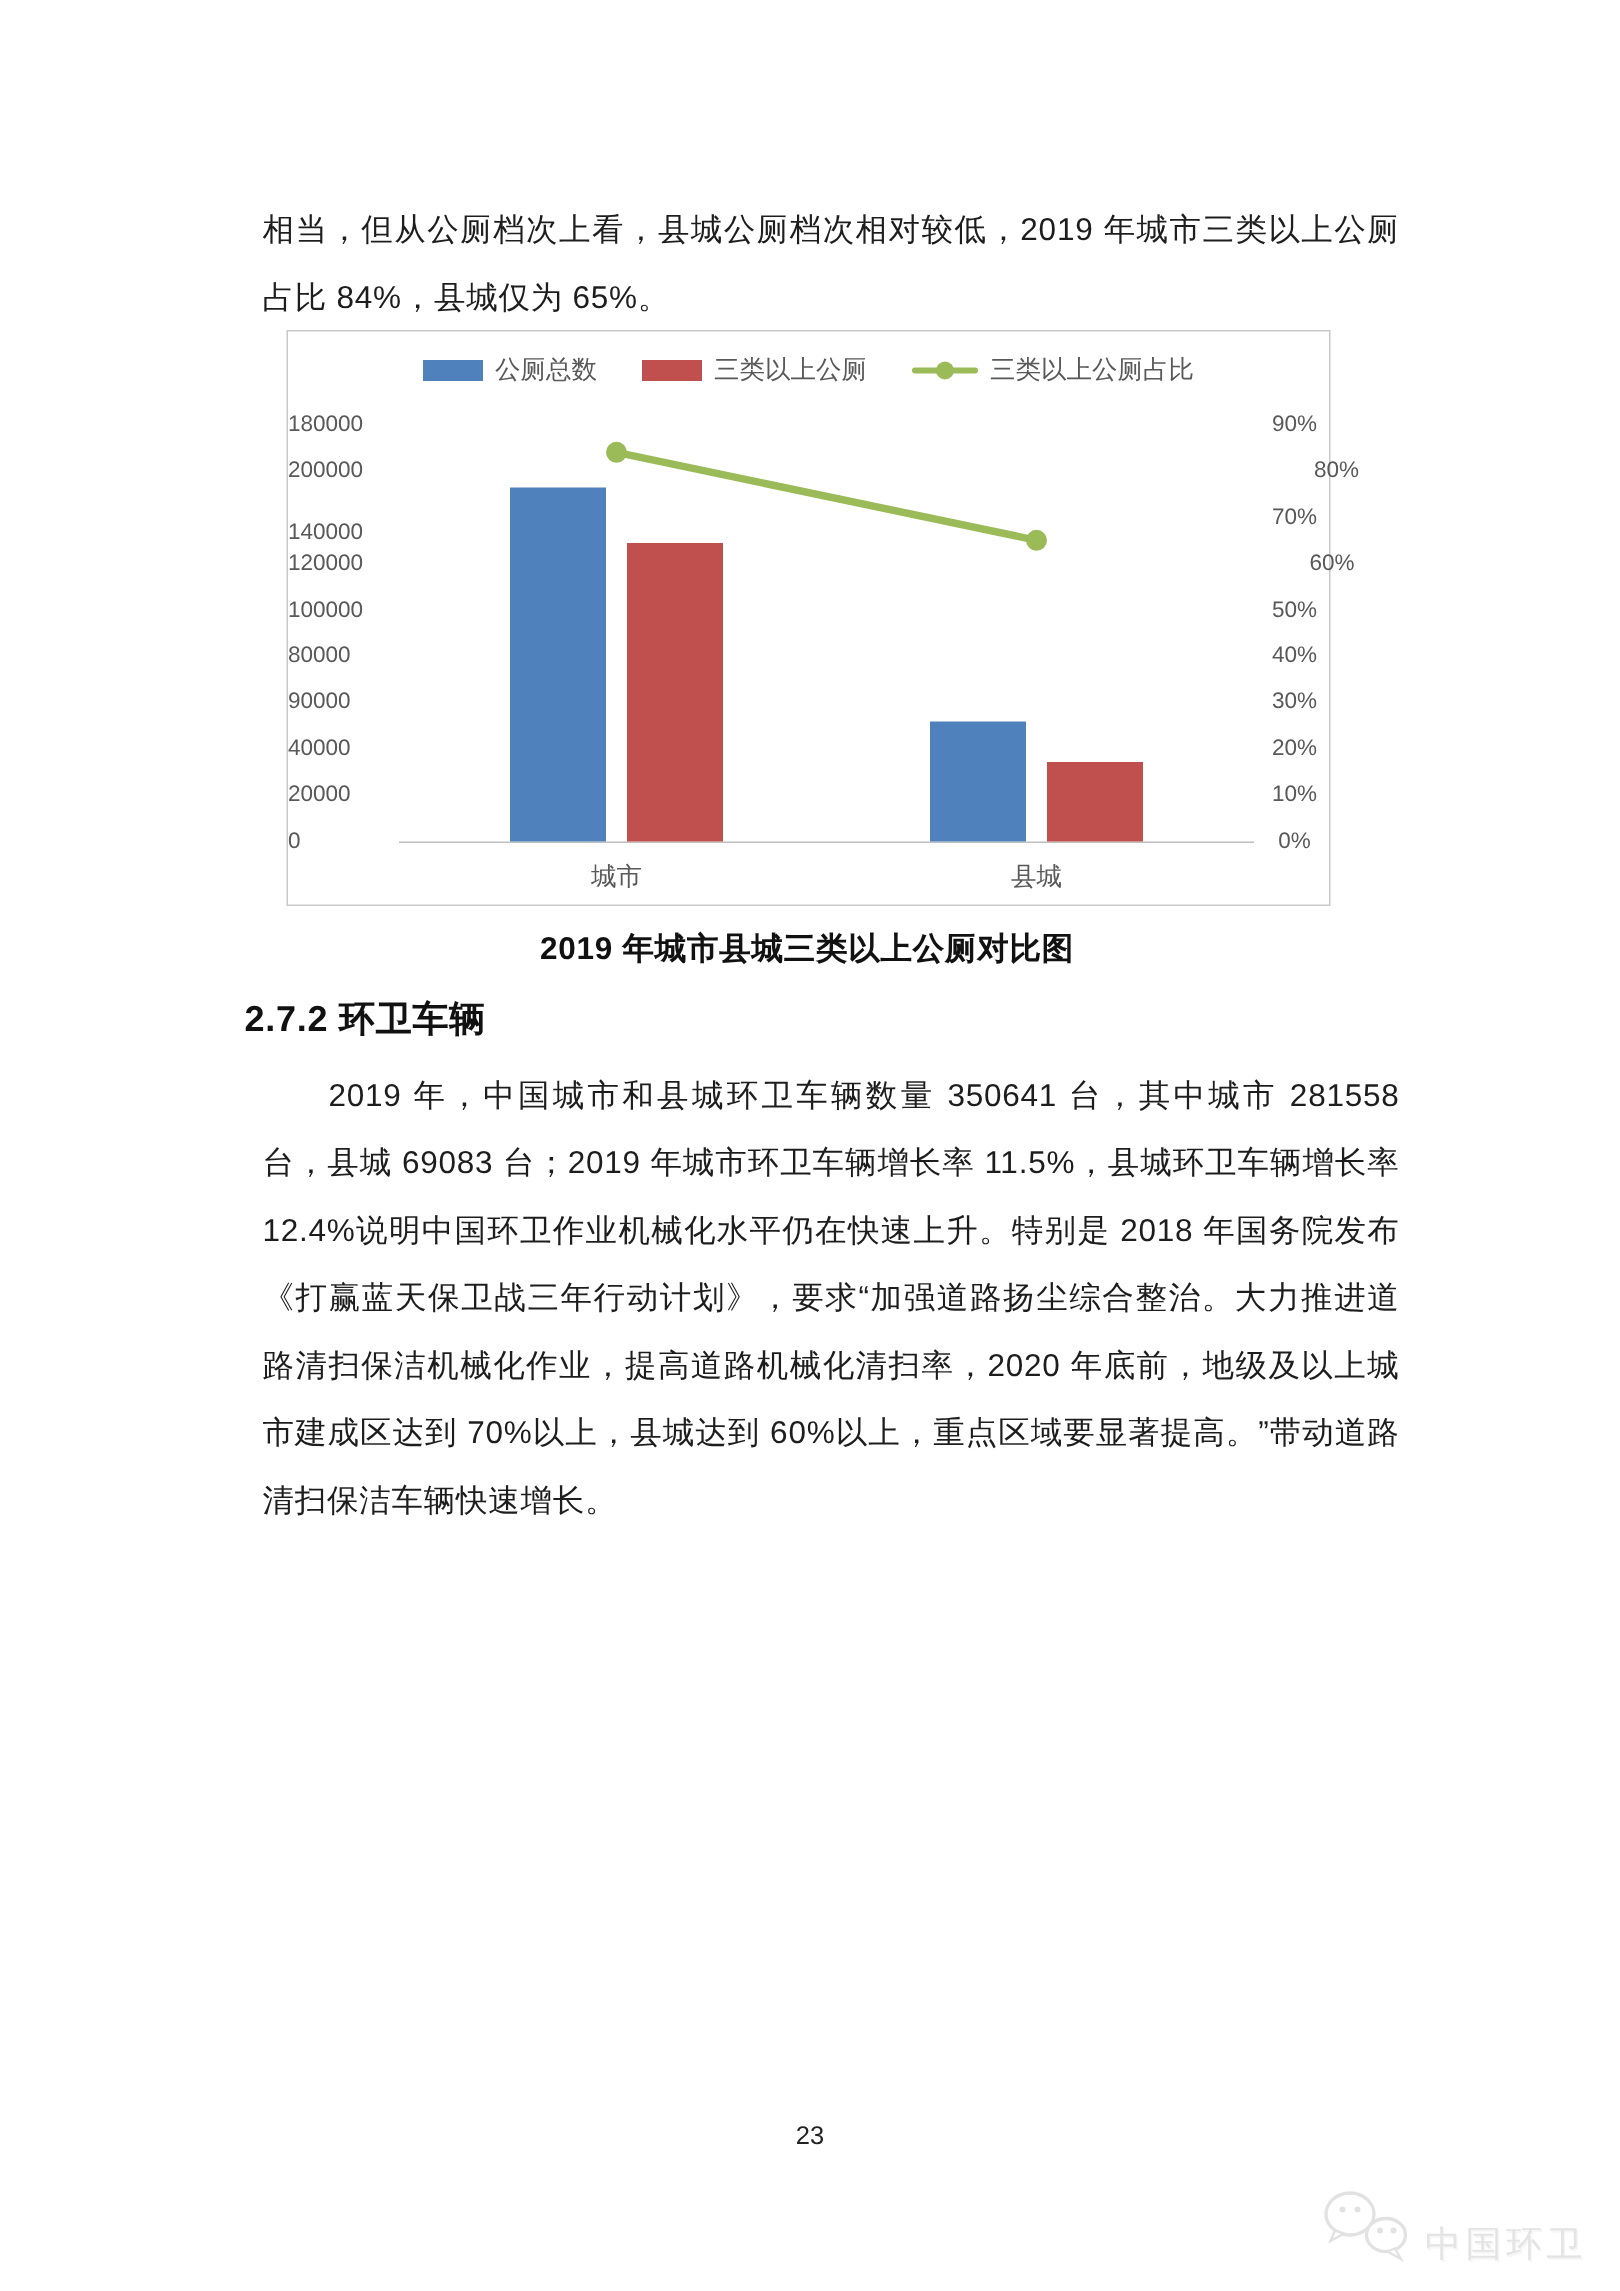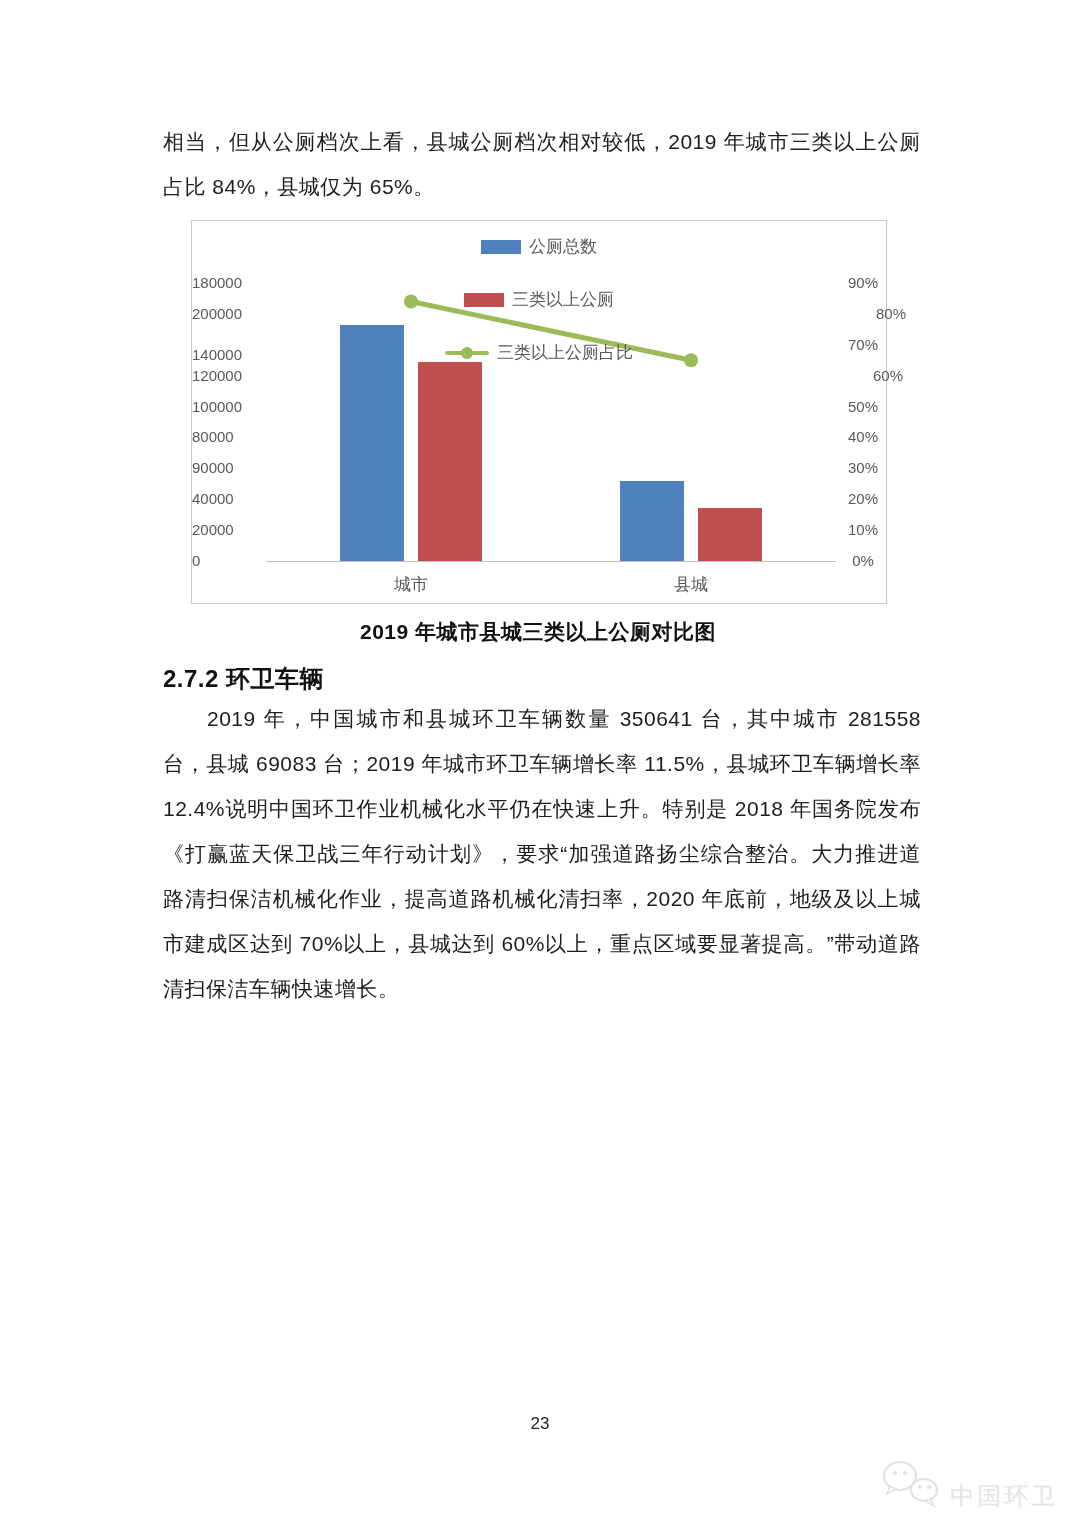--- a/index.html
+++ b/index.html
@@ -1,34 +1,34 @@
 <!DOCTYPE html>
 <html><head>
 <meta charset="utf-8">
 <style>
   html,body{margin:0;padding:0;}
   body{
     width:1080px;height:1527px;position:relative;background:#ffffff;
     font-family:"Liberation Sans", sans-serif;color:#1d1d1d;overflow:hidden;
   }
   .para{
-    position:absolute;left:163px;width:758px;margin:0;
+    position:absolute;left:163px;width:758px;margin:12px;
     font-size:21px;line-height:45px;letter-spacing:0.5px;
     text-align:justify;color:#1d1d1d;
   }
   #intro-para{top:119px;}
   #body-para{top:696px;text-indent:44px;}
   .chart-box{
     position:absolute;left:191px;top:220px;width:694px;height:382px;
     border:1px solid #c9c9c9;background:#ffffff;margin:0;
   }
   .legend{
     position:absolute;left:0;top:14px;width:100%;
     display:flex;justify-content:center;align-items:center;gap:30px;
-    font-size:17px;color:#595959;flex-direction:column;
+    font-size:17px;color:#595959;
   }
   .legend-item{display:flex;align-items:center;gap:8px;}
   .swatch-bar{width:40px;height:14px;display:inline-block;}
   .swatch-line{position:relative;width:44px;height:14px;display:inline-block;}
   .swatch-line .ln{position:absolute;left:0;top:5px;width:44px;height:4px;border-radius:2px;}
   .swatch-line .dt{position:absolute;left:16px;top:1px;width:12px;height:12px;border-radius:50%;}
   .plot{position:absolute;left:0;top:0;width:694px;height:382px;}
   .tick-left{
     position:absolute;left:0;width:70px;
     font-size:15px;color:#595959;height:20px;line-height:20px;

